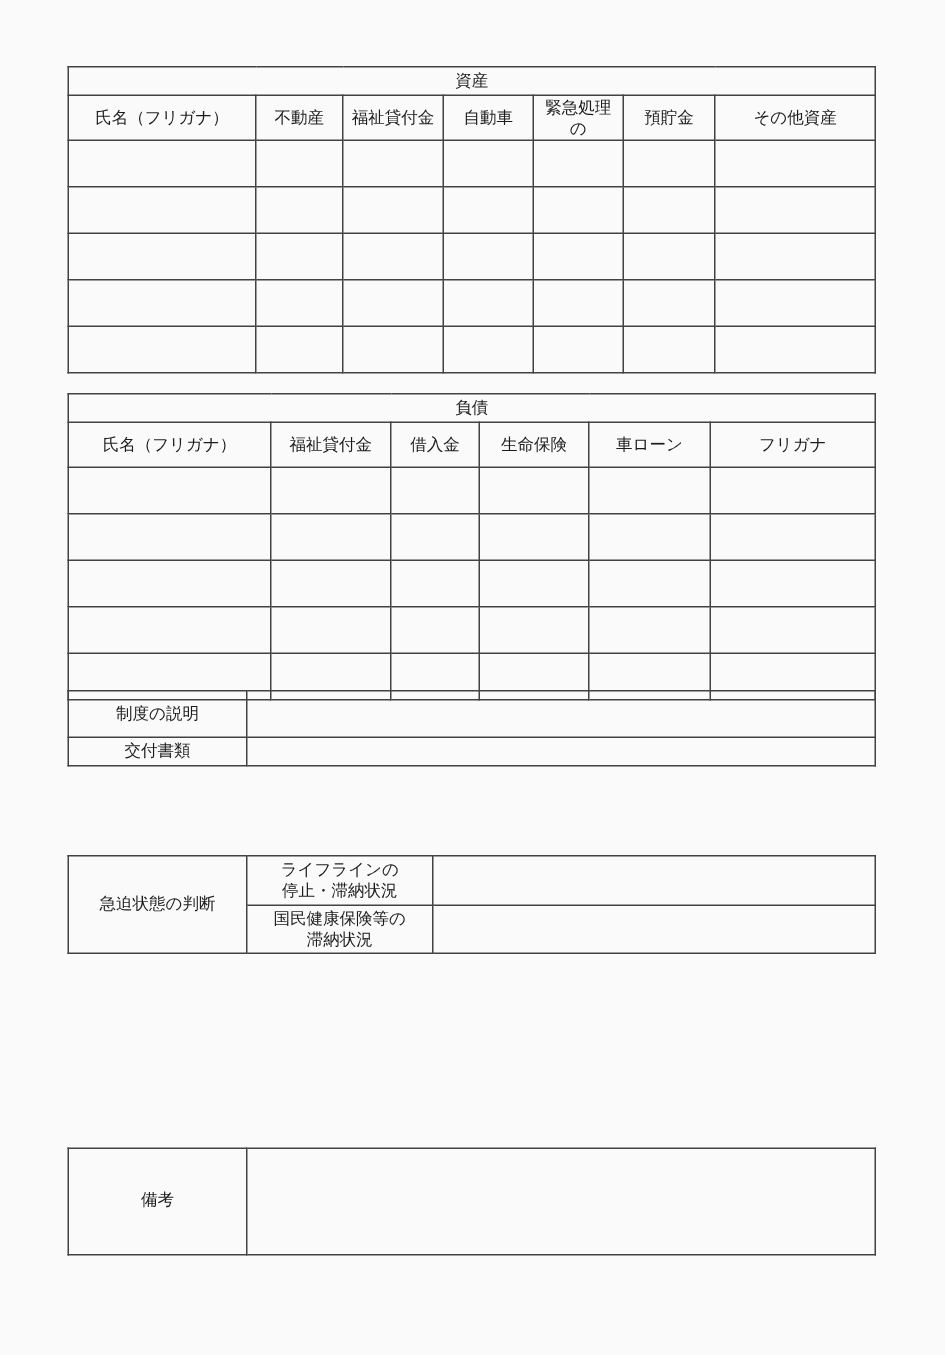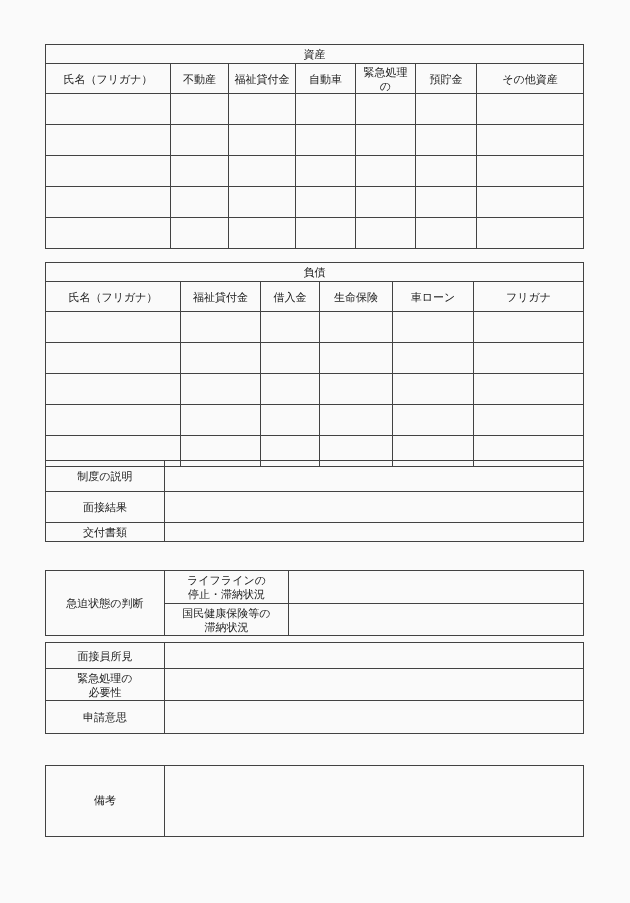--- a/index.html
+++ b/index.html
@@ -178,24 +178,20 @@
   <table class="tbl" style="top:460px;">
     <colgroup>
         <col style="width:119px">
         <col style="width:419px">
       </colgroup>
     <tbody>
       <tr style="height:31px">
         <td>制度の説明</td>
         <td class="value-cell"></td>
       </tr>
-      <tr style="height:31px">
-        <td>面接結果</td>
-        <td class="value-cell"></td>
-      </tr>
       <tr style="height:19px">
         <td>交付書類</td>
         <td class="value-cell"></td>
       </tr>
     </tbody>
   </table>
 
   <table class="tbl" style="top:570px;">
     <colgroup>
         <col style="width:119px">
@@ -210,48 +206,27 @@
         <td class="value-cell"></td>
       </tr>
       <tr style="height:32px">
         <td class="pre">国民健康保険等の
 滞納状況</td>
         <td class="value-cell"></td>
       </tr>
     </tbody>
   </table>
 
-  <table class="tbl" style="top:642px;">
+
+  <table class="tbl" style="top:765px;font-family:Liberation Mono, monospace;">
     <colgroup>
         <col style="width:119px">
         <col style="width:419px">
       </colgroup>
     <tbody>
-      <tr style="height:26px">
-        <td>面接員所見</td>
-        <td class="value-cell"></td>
-      </tr>
-      <tr style="height:32px">
-        <td class="pre">緊急処理の
-必要性</td>
-        <td class="value-cell"></td>
-      </tr>
-      <tr style="height:33px">
-        <td>申請意思</td>
-        <td class="value-cell"></td>
-      </tr>
-    </tbody>
-  </table>
-
-  <table class="tbl" style="top:765px;font-family:Liberation Mono, monospace;">
-    <colgroup>
-        <col style="width:119px">
-        <col style="width:419px">
-      </colgroup>
-    <tbody>
       <tr style="height:71px">
         <td>備考</td>
         <td class="value-cell"></td>
       </tr>
     </tbody>
   </table>
 
 </div>
 
 </body></html>

